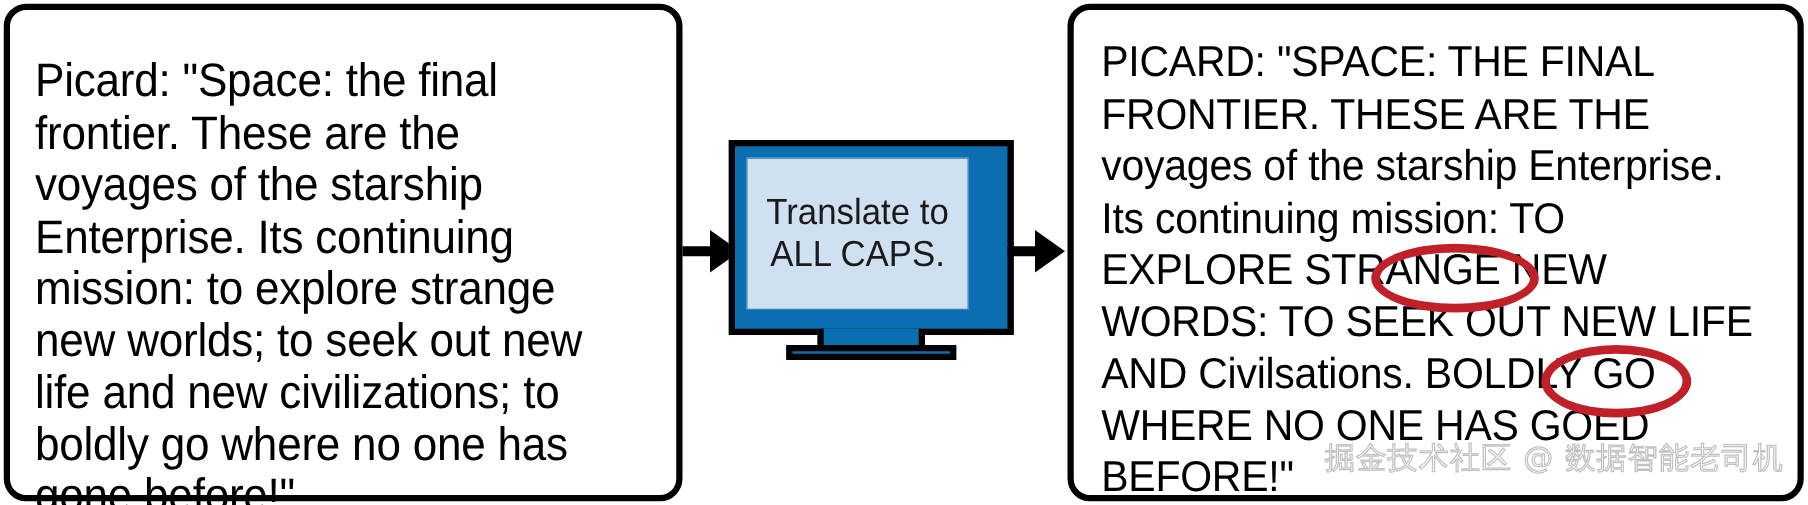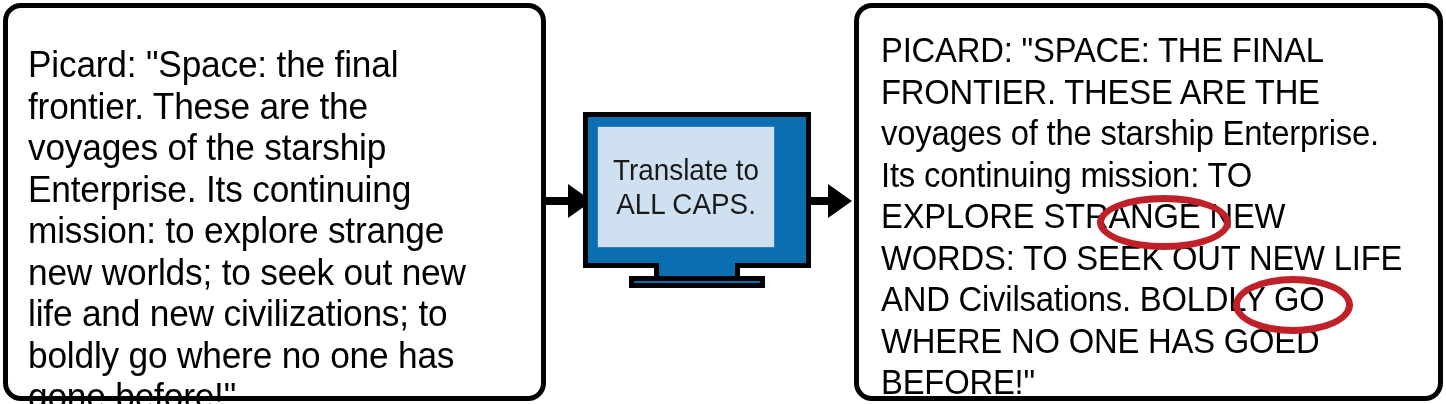--- a/index.html
+++ b/index.html
@@ -193,14 +193,15 @@
     <div class="head"></div>
   </div>
 
   <div class="textbox" id="box-output">
     <div class="boxtext" id="output-text">PICARD: "SPACE: THE FINAL FRONTIER. THESE ARE THE voyages of the starship Enterprise. Its continuing mission: TO EXPLORE STRANGE NEW WORDS: TO SEEK OUT NEW LIFE AND Civilsations. BOLDLY GO WHERE NO ONE HAS GOED BEFORE!"</div>
   </div>
 
   <div class="redcircle" id="circle-words"></div>
   <div class="redcircle" id="circle-goed"></div>
 
+  <div id="watermark">掘金技术社区 @ 数据智能老司机</div>
 
 </div>
 
 </body></html>

